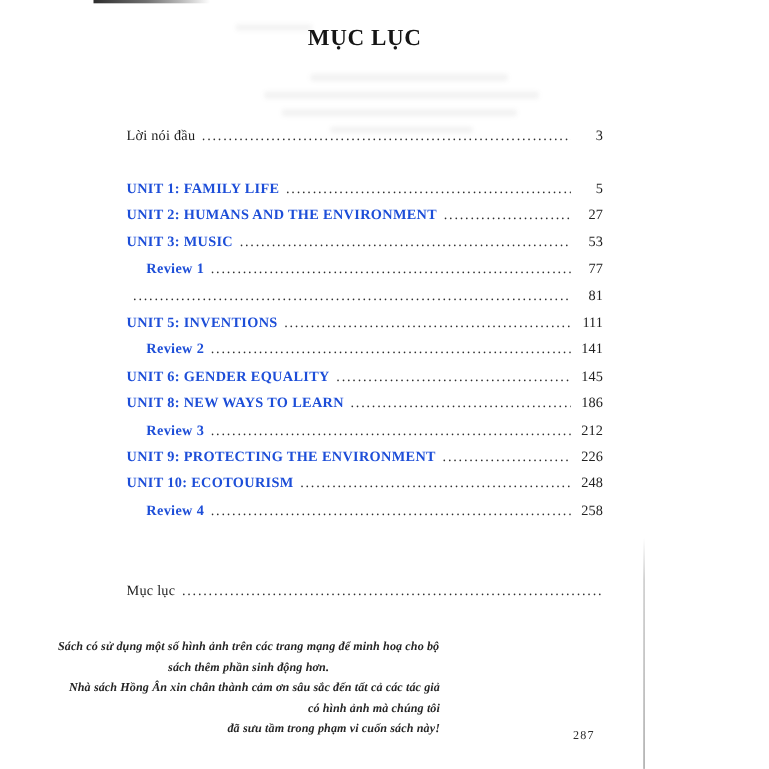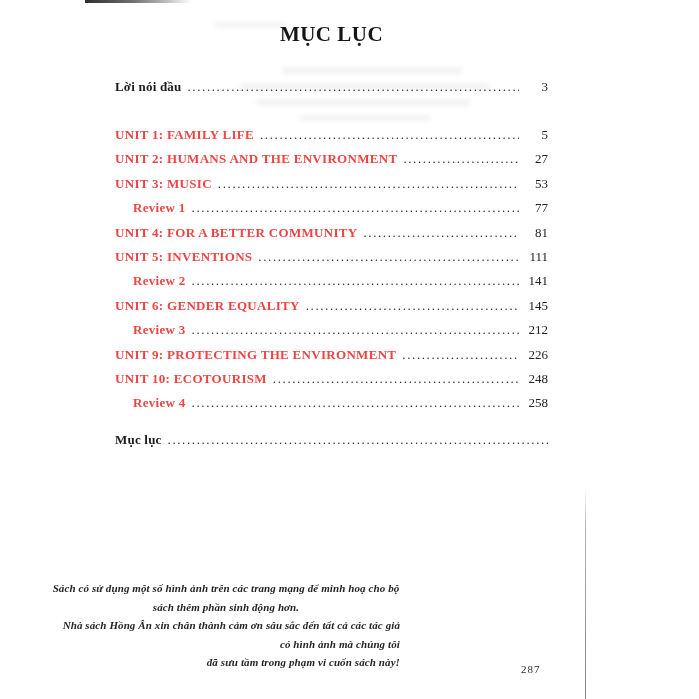--- a/index.html
+++ b/index.html
@@ -68,21 +68,21 @@
     font-size: 13px;
     line-height: 15px;
     margin-bottom: 9.4px;
     white-space: nowrap;
   }
   .toc-row .label { flex: 0 1 auto; overflow: hidden; }
   .toc-row.unit .label,
   .toc-row.review .label {
     font-weight: bold;
     letter-spacing: 0.3px;
-    color: #ef4444;
+    color: #1d4ed8;
   }
   .toc-row.review { padding-left: 18px; }
   .toc-row .dots {
     flex: 1 1 0;
     min-width: 0;
     overflow: hidden;
     white-space: nowrap;
     margin: 0 3px 0 6px;
     letter-spacing: 1.6px;
     color: #2e2e2e;
@@ -92,21 +92,21 @@
     content: "....................................................................................................................................................................................................";
   }
   .toc-row .pg {
     flex: 0 0 auto;
     min-width: 26px;
     text-align: right;
     font-weight: normal;
     color: #222222;
   }
   .toc-row.preface { margin-bottom: 33px; }
-  .toc-row.preface .label, .toc-row.mucluc .label { font-weight: bold; letter-spacing: 0.2px; }
+  .toc-row.preface .label, .toc-row.mucluc .label { font-weight: normal; letter-spacing: 0.2px; margin-top: 36px; }
   .toc-row.mucluc { margin-top: 22px; }
   .toc-row.no-page .dots { margin-right: 0; }
 
   
   .footer-note {
     position: absolute;
     top: 561px;
     right: 242px;
     width: 348px;
     text-align: right;
@@ -167,38 +167,42 @@
     <span class="label">UNIT 3: MUSIC</span>
     <span class="dots"></span>
     <span class="pg">53</span>
   </div>
         <div class="toc-row review">
     <span class="label">Review 1</span>
     <span class="dots"></span>
     <span class="pg">77</span>
   </div>
         <div class="toc-row unit">
-    <span class="label">UNIT 4: FOR A BETTER COMMUNITY</span>
     <span class="dots"></span>
     <span class="pg">81</span>
   </div>
         <div class="toc-row unit">
     <span class="label">UNIT 5: INVENTIONS</span>
     <span class="dots"></span>
     <span class="pg">111</span>
   </div>
         <div class="toc-row review">
     <span class="label">Review 2</span>
     <span class="dots"></span>
     <span class="pg">141</span>
   </div>
         <div class="toc-row unit">
     <span class="label">UNIT 6: GENDER EQUALITY</span>
     <span class="dots"></span>
     <span class="pg">145</span>
+  </div>
+        <div class="toc-row unit">
+    <span class="label">UNIT 8: NEW WAYS TO LEARN</span>
+    <span class="dots"></span>
+    <span class="pg">186</span>
   </div>
         <div class="toc-row review">
     <span class="label">Review 3</span>
     <span class="dots"></span>
     <span class="pg">212</span>
   </div>
         <div class="toc-row unit">
     <span class="label">UNIT 9: PROTECTING THE ENVIRONMENT</span>
     <span class="dots"></span>
     <span class="pg">226</span>

